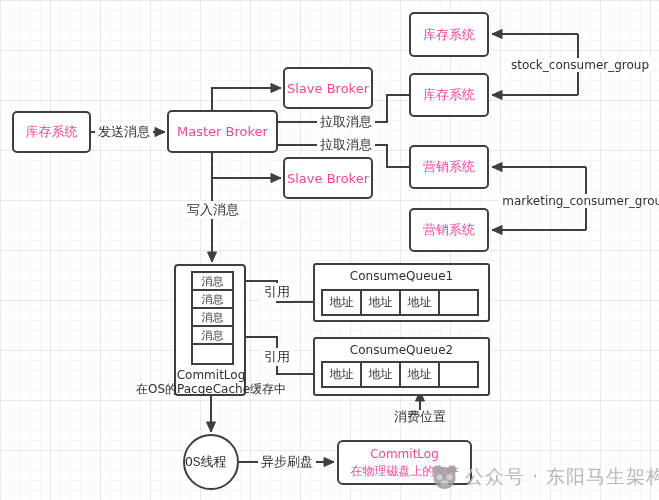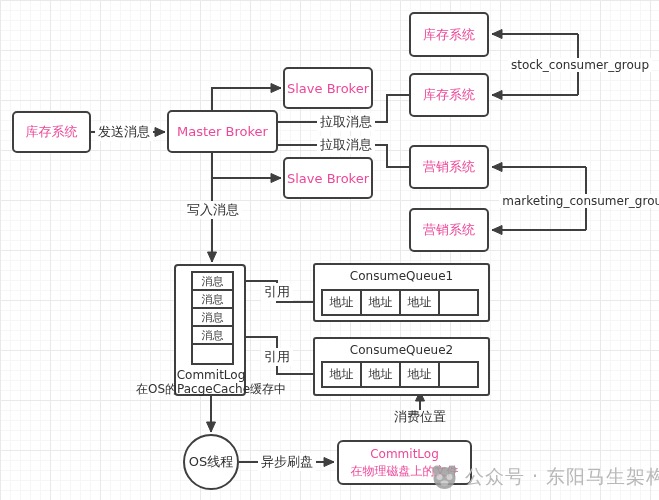--- a/index.html
+++ b/index.html
@@ -55,22 +55,22 @@
   }
   .qrow .qcell:last-child{border-right:none;}
   .inner-caption{
     position:absolute;z-index:4;text-align:center;
     font-size:12px;color:#2f2f2f;white-space:nowrap;transform:translateX(-50%);
   }
   .circle{
     position:absolute;z-index:2;box-sizing:border-box;
     width:56px;height:56px;border-radius:50%;
     background:#fff;border:2px solid #3f3f3f;
-    display:flex;align-items:center;justify-content:center;
-    font-size:13px;color:#2f2f2f;
+    display:flex;align-items:center;justify-content:flex-start;
+    font-size:13px;color:#2f2f2f;font-family:Liberation Mono, monospace;
   }
   .disk-node{flex-direction:column;line-height:1.35;font-size:12px;border-radius:6px;}
   .watermark{
     position:absolute;z-index:5;display:flex;align-items:center;gap:6px;
     color:#b8b8b8;font-size:19px;letter-spacing:1px;white-space:nowrap;
   }
 </style>
 </head>
 <body>
 

